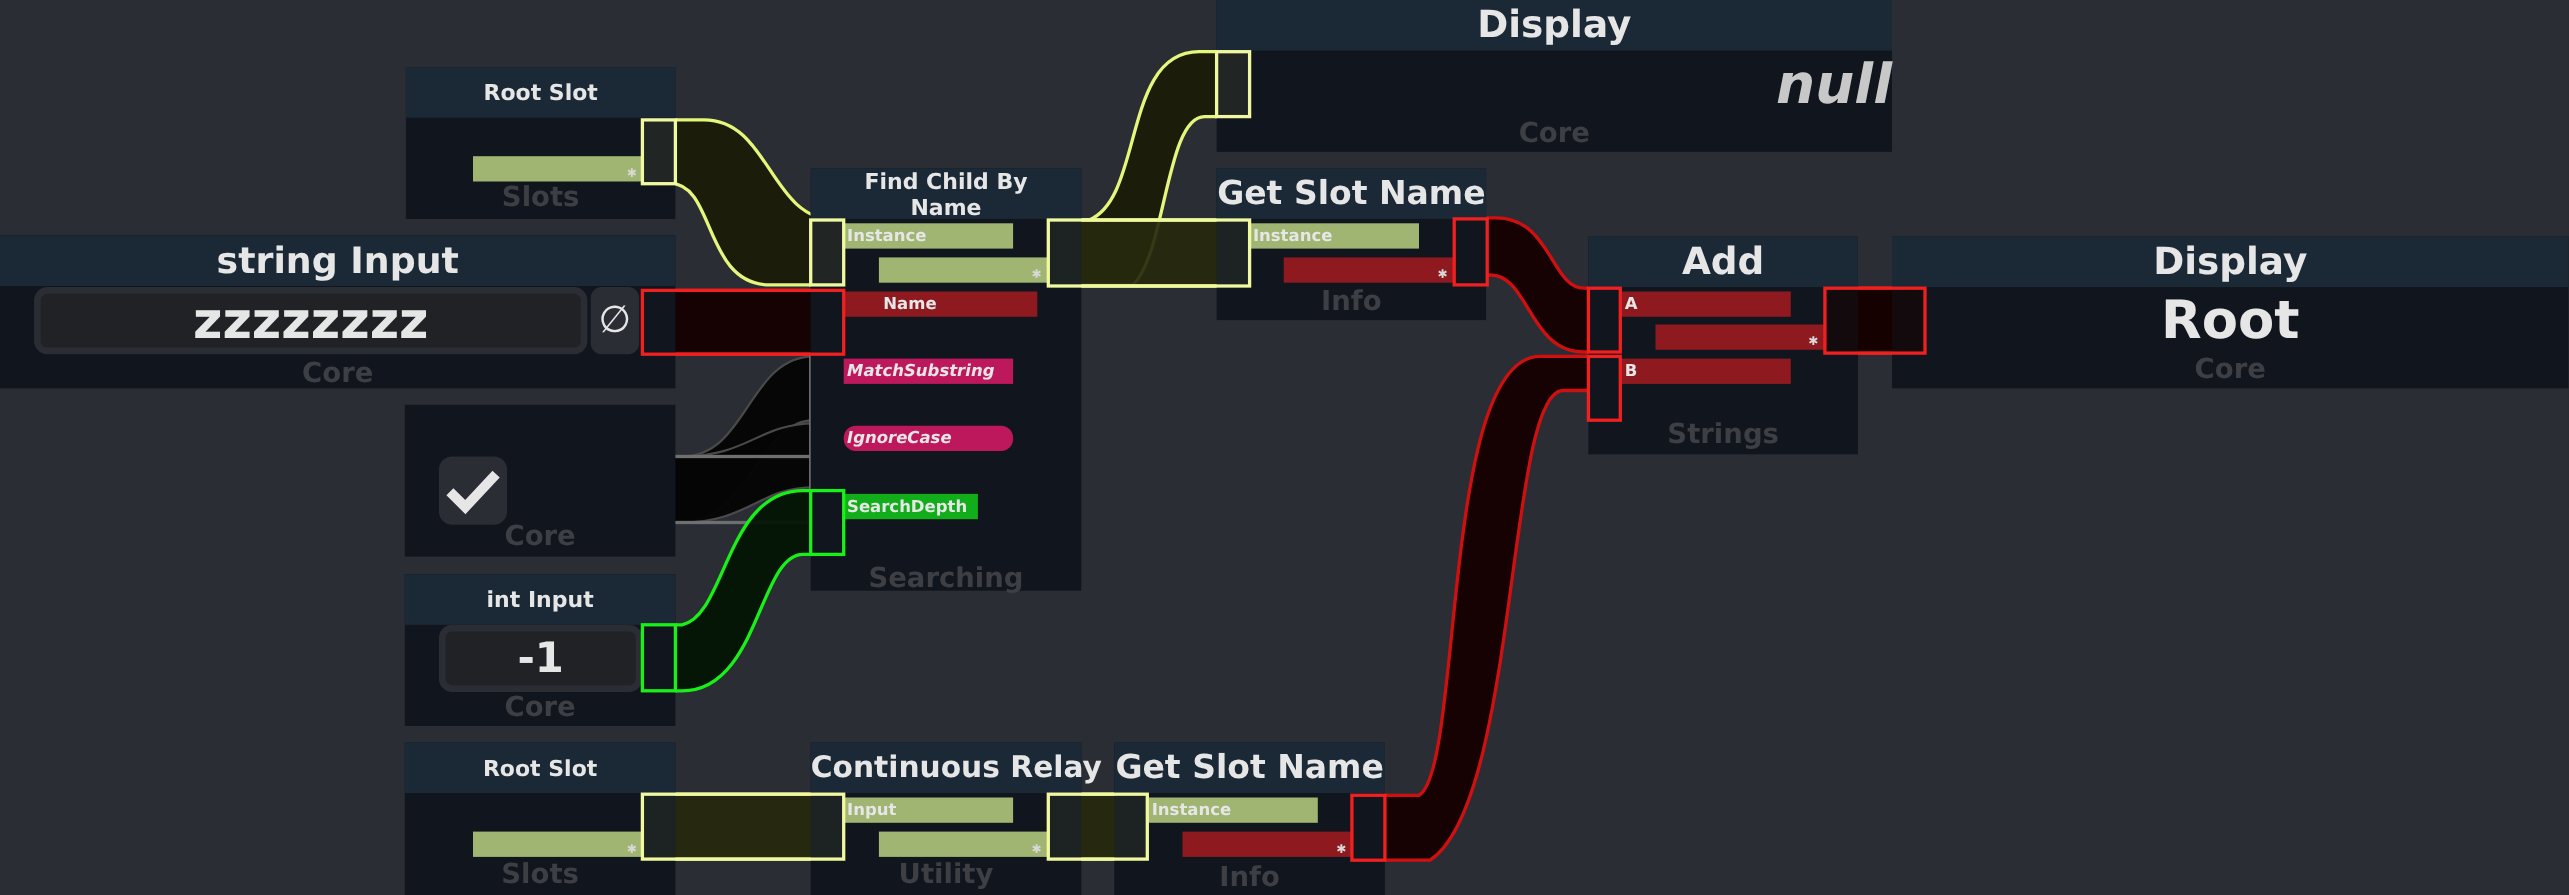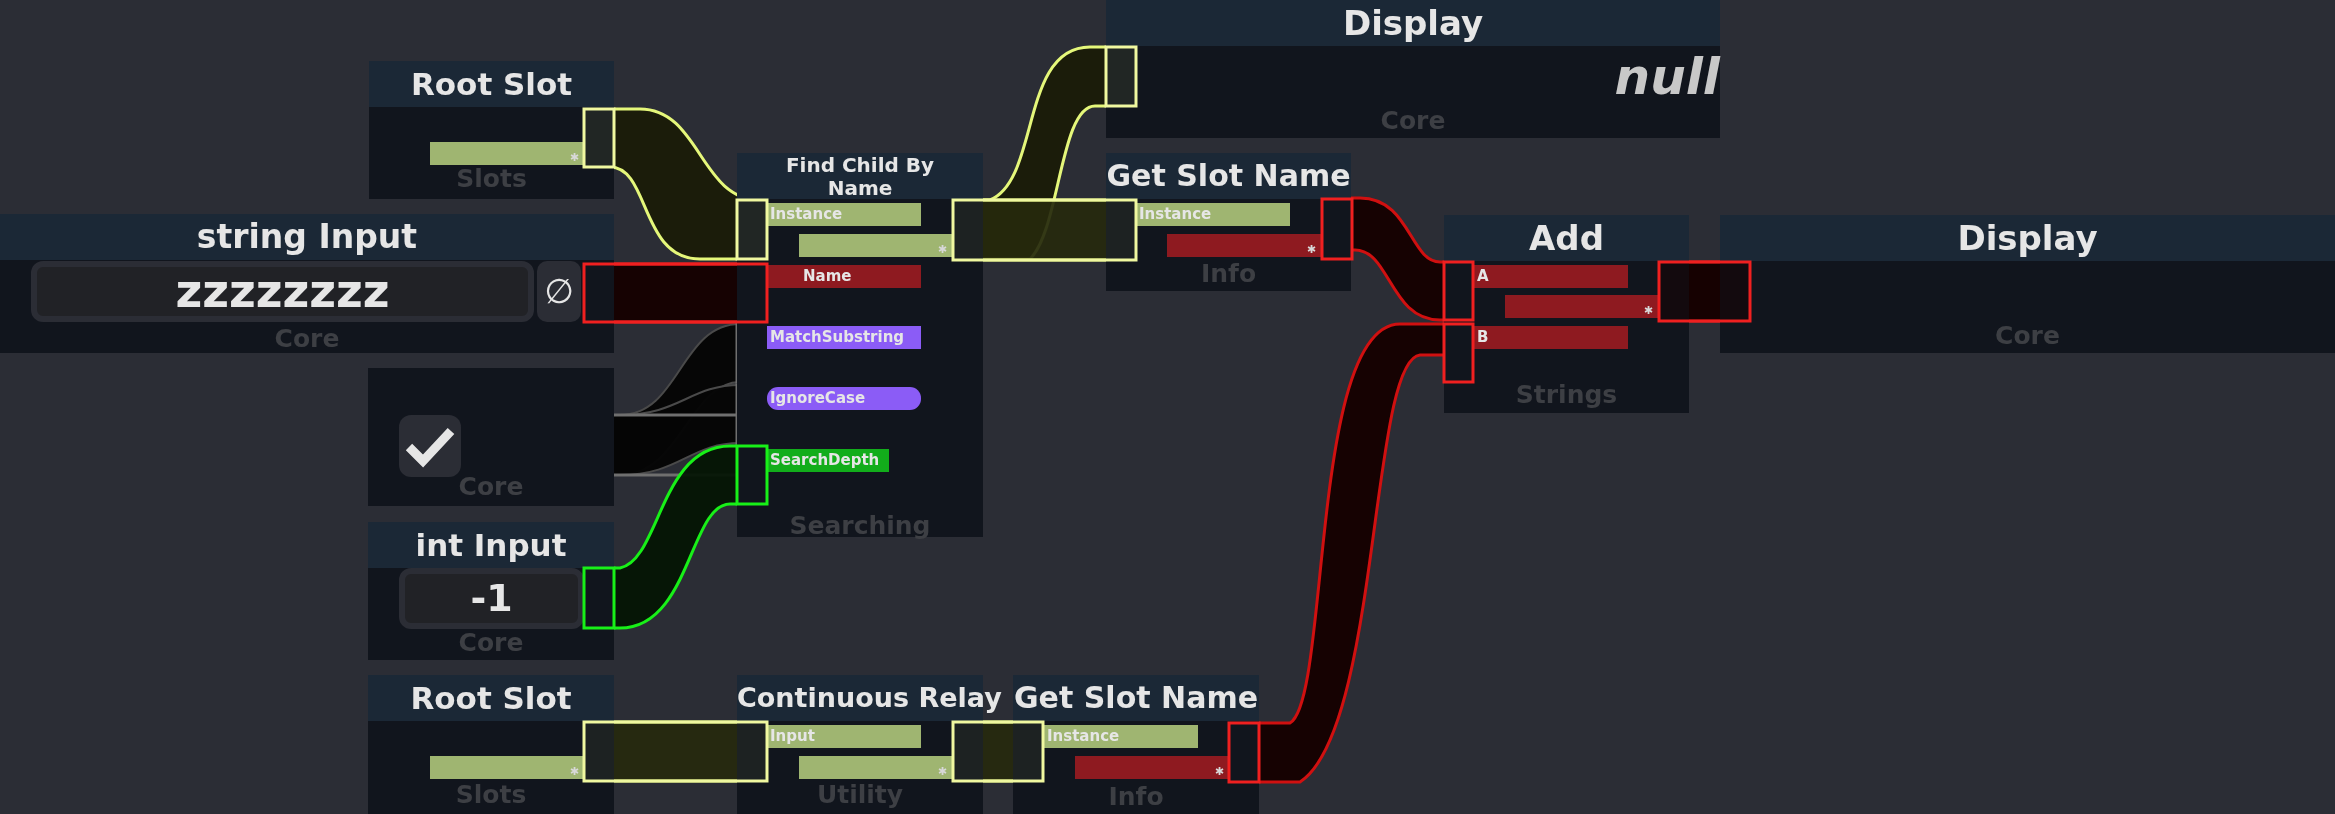--- a/index.html
+++ b/index.html
@@ -1,25 +1,25 @@
 <!DOCTYPE html>
 <html><head>
 <meta charset="utf-8">
 <style>
   html, body { margin:0; padding:0; }
   body { width:2335px; height:814px; background:#2b2d35; position:relative; overflow:hidden;
          font-family:"DejaVu Sans","Liberation Sans",sans-serif; }
   .node { position:absolute; background:#11151d; }
   .node .hdr { position:absolute; left:0; right:0; top:0; height:46px; background:#1b2836;
-               color:#e6e6e6; font-weight:bold; text-align:center; font-size:31px; line-height:46px; white-space:nowrap; }
+               color:#e6e6e6; font-weight:bold; text-align:center; font-size:20px; line-height:46px; white-space:nowrap; }
   .node .cat { position:absolute; left:0; right:0; text-align:center; color:#3d3f44; font-size:25px; font-weight:bold; }
   .bar { position:absolute; height:23px; font-size:15px; font-weight:bold; color:#e6e6e6; line-height:22px; padding-left:3px; box-sizing:border-box; white-space:nowrap; }
   .bar.slot { background:#9fb571; }
   .bar.str { background:#8e1a20; }
-  .bar.bool { background:#8b5cf6; }
+  .bar.bool { background:#be185d;font-style:italic; }
   .bar.int { background:#12ad1b; }
   .star { position:absolute; right:6px; bottom:0; color:#d8d8d8; font-size:11px; line-height:14px; }
   svg.wires { position:absolute; left:0; top:0; width:2335px; height:814px; pointer-events:none; }
   .field { position:absolute; background:#212226; border:6px solid #2b2d35; border-radius:12px; box-sizing:border-box;
            color:#e6e6e6; font-weight:bold; text-align:center; }
   .bigval { position:absolute; left:0; right:0; text-align:center; color:#e6e6e6; font-weight:bold; }
 </style>
 </head>
 <body>
 
@@ -90,21 +90,21 @@
   </div>
   <div class="cat" style="top:105px;">Slots</div>
 </div>
 
 <div class="node" style="left:737px;top:153px;width:246px;height:384px;">
   <div class="hdr" style="font-size:20px;line-height:23px;white-space:normal;padding:1px 32px 0;box-sizing:border-box;">Find Child By Name</div>
   <div class="bar slot" style="left:30px;top:50px;width:154px;">Instance</div>
   <div class="bar slot" style="left:62px;top:81px;width:154px;">
     <span class="star">✱</span>
   </div>
-  <div class="bar str" style="left:30px;top:112px;width:154px;padding-left:36px;">Name</div>
+  <div class="bar str" style="left:30px;top:112px;width:176px;padding-left:36px;">Name</div>
   <div class="bar bool" style="left:30px;top:173px;width:154px;">MatchSubstring</div>
   <div class="bar bool" style="left:30px;top:234px;width:154px;border-radius:11px;">IgnoreCase</div>
   <div class="bar int" style="left:30px;top:296px;width:122px;">SearchDepth</div>
   <div class="cat" style="top:346px;margin-top:12px;">Searching</div>
 </div>
 
 <div class="node" style="left:737px;top:675px;width:246px;height:139px;">
   <div class="hdr" style="font-size:27px;">Continuous Relay</div>
   <div class="bar slot" style="left:30px;top:50px;width:154px;">Input</div>
   <div class="bar slot" style="left:62px;top:81px;width:154px;">
@@ -142,20 +142,21 @@
   <div class="bar str" style="left:30px;top:50px;width:154px;">A</div>
   <div class="bar str" style="left:61px;top:80px;width:154px;">
     <span class="star">✱</span>
   </div>
   <div class="bar str" style="left:30px;top:111px;width:154px;">B</div>
   <div class="cat" style="top:165px;">Strings</div>
 </div>
 
 <div class="node" style="left:1720px;top:215px;width:615px;height:138px;">
   <div class="hdr" style="font-size:34px;">Display</div>
+  <div class="bigval" style="top:46px;font-size:48px;line-height:60px;">Root</div>
   <div class="cat" style="top:106px;">Core</div>
 </div>
 
 <svg class="wires" viewBox="0 0 2335 814" style="z-index:5;">
   <rect x="584" y="109" width="30" height="58" fill="#e5f77a" fill-opacity="0.08" stroke="#f0f8a0" stroke-width="3"></rect>
   <rect x="737" y="200" width="30" height="59" fill="#e5f77a" fill-opacity="0.08" stroke="#f0f8a0" stroke-width="3"></rect>
   <rect x="953" y="200" width="183" height="60" fill="#e5f77a" fill-opacity="0.06" stroke="#f0f8a0" stroke-width="3"></rect>
   <rect x="1106" y="47" width="30" height="59" fill="#e5f77a" fill-opacity="0.08" stroke="#f0f8a0" stroke-width="3"></rect>
   <rect x="584" y="264" width="183" height="58" fill="none" stroke="#f02020" stroke-width="3"></rect>
   <rect x="737" y="446" width="30" height="58" fill="none" stroke="#18f018" stroke-width="3"></rect>

